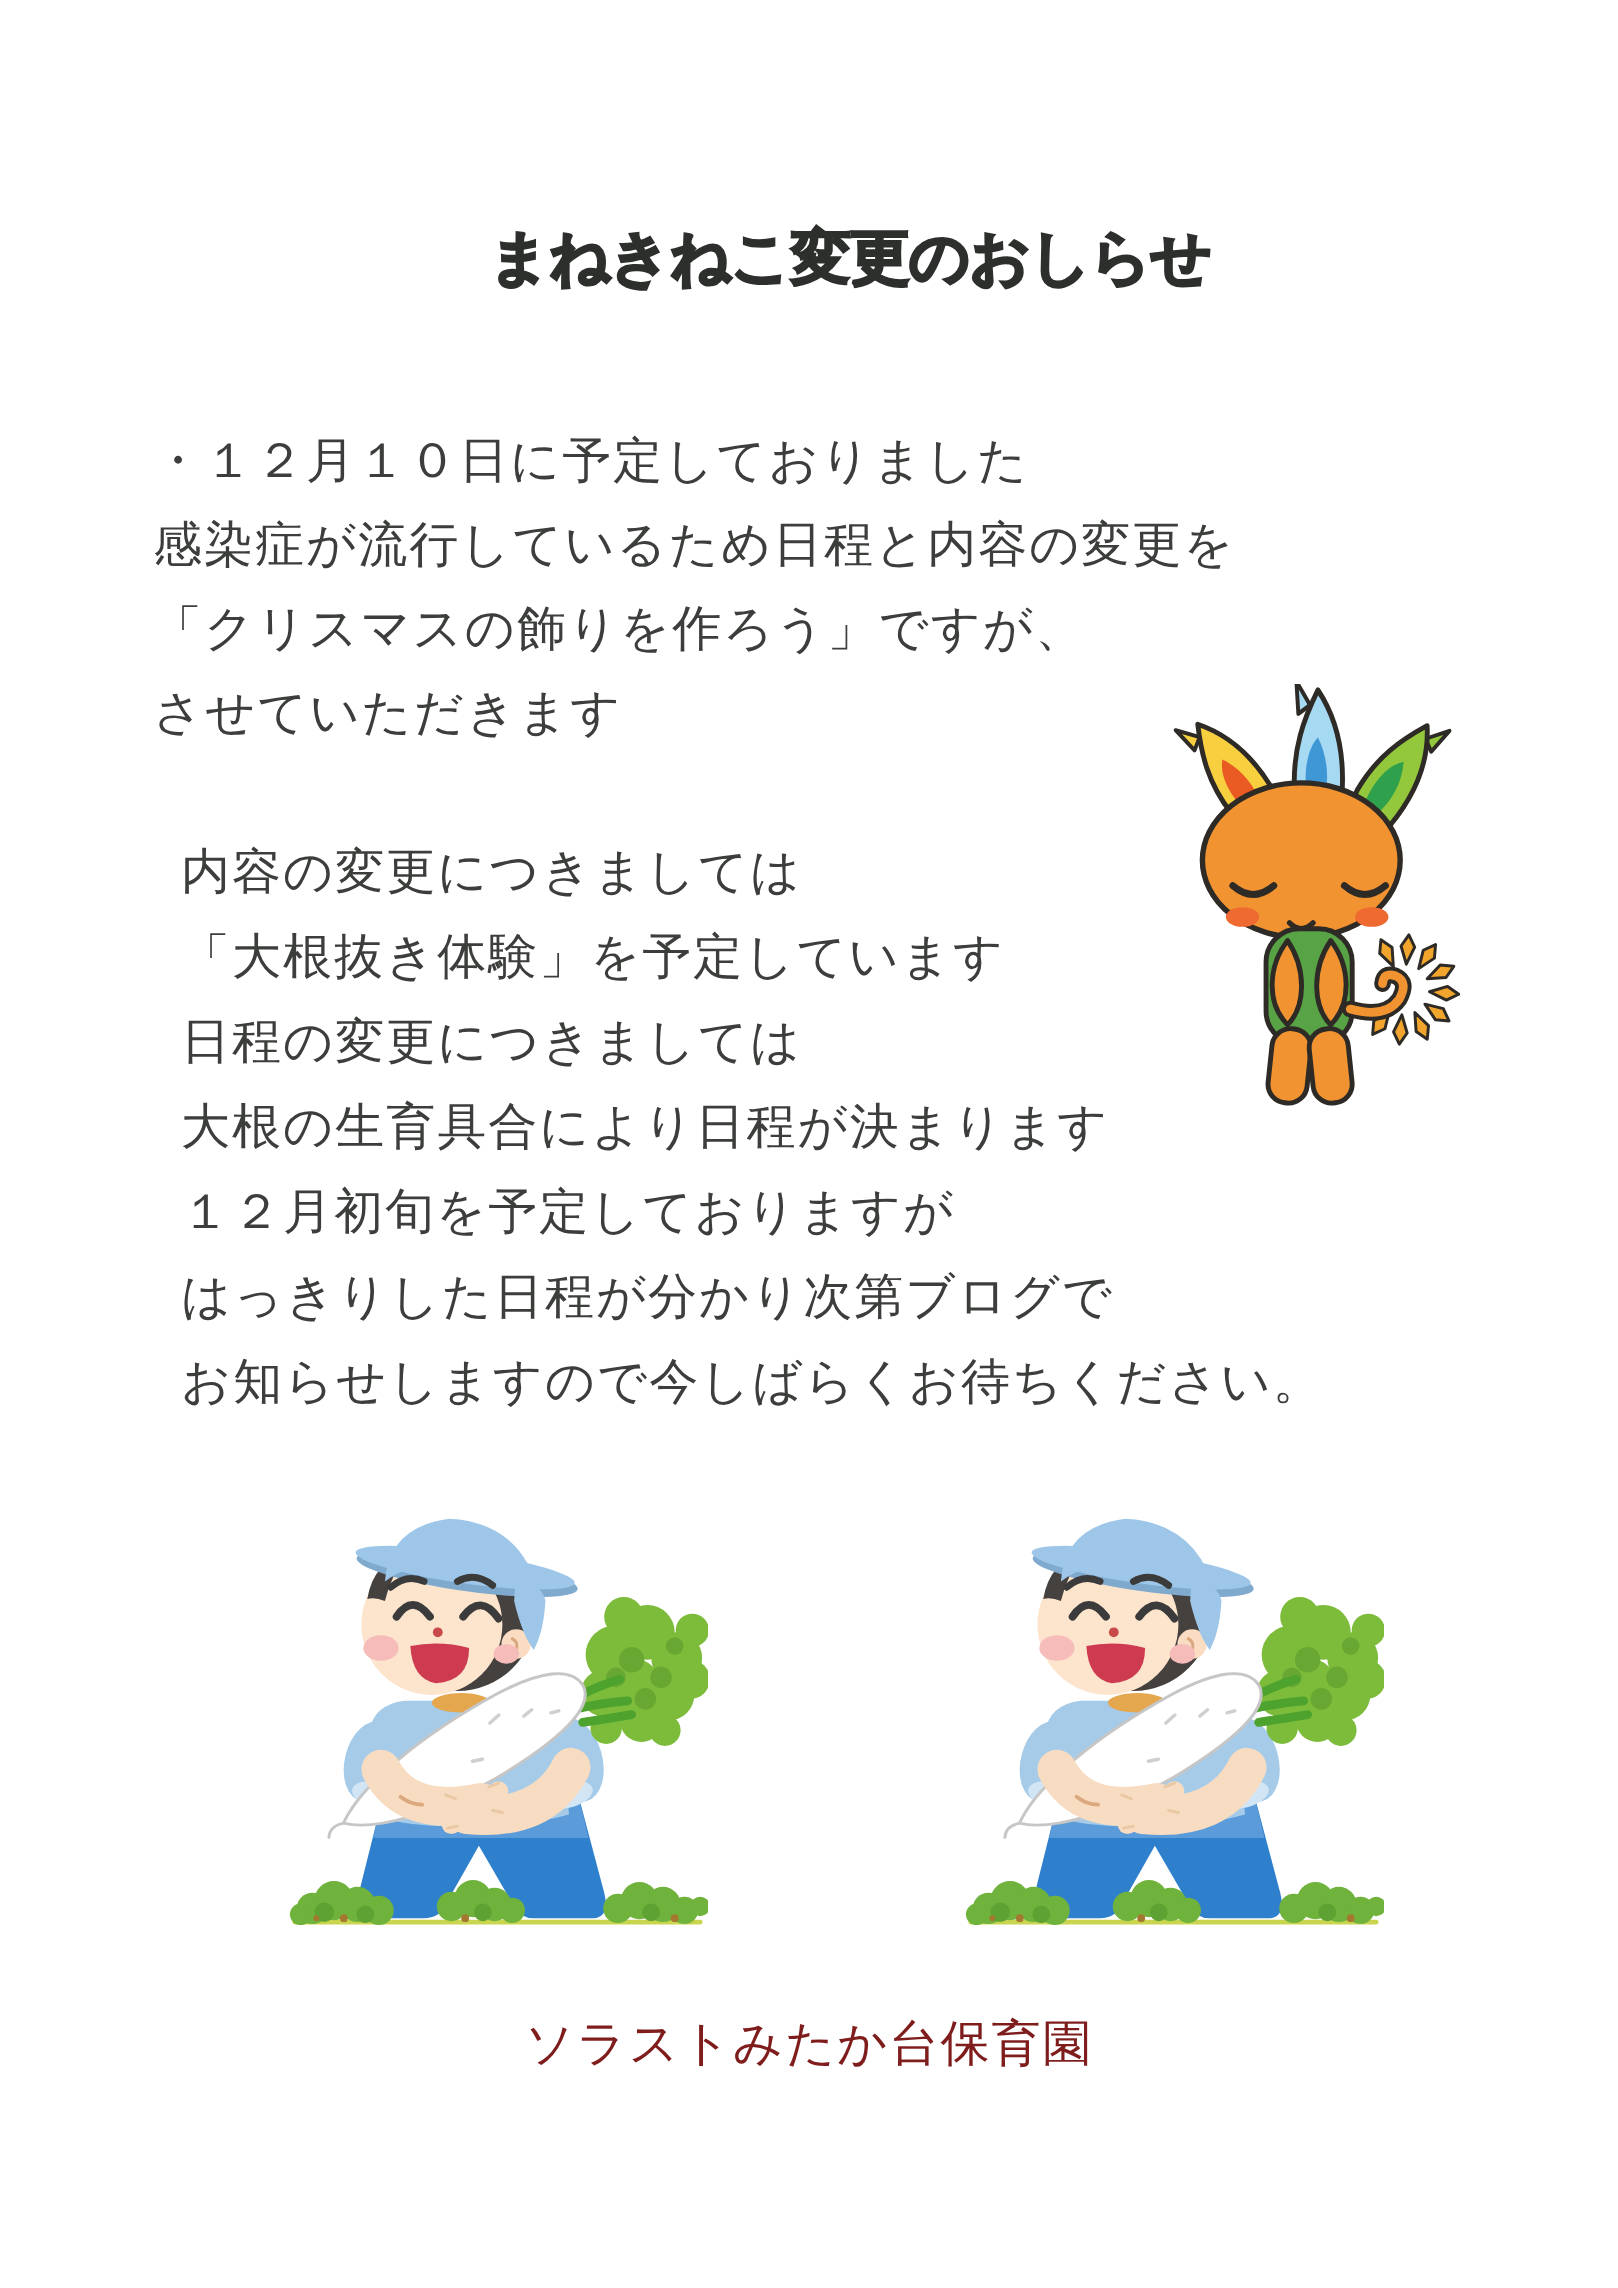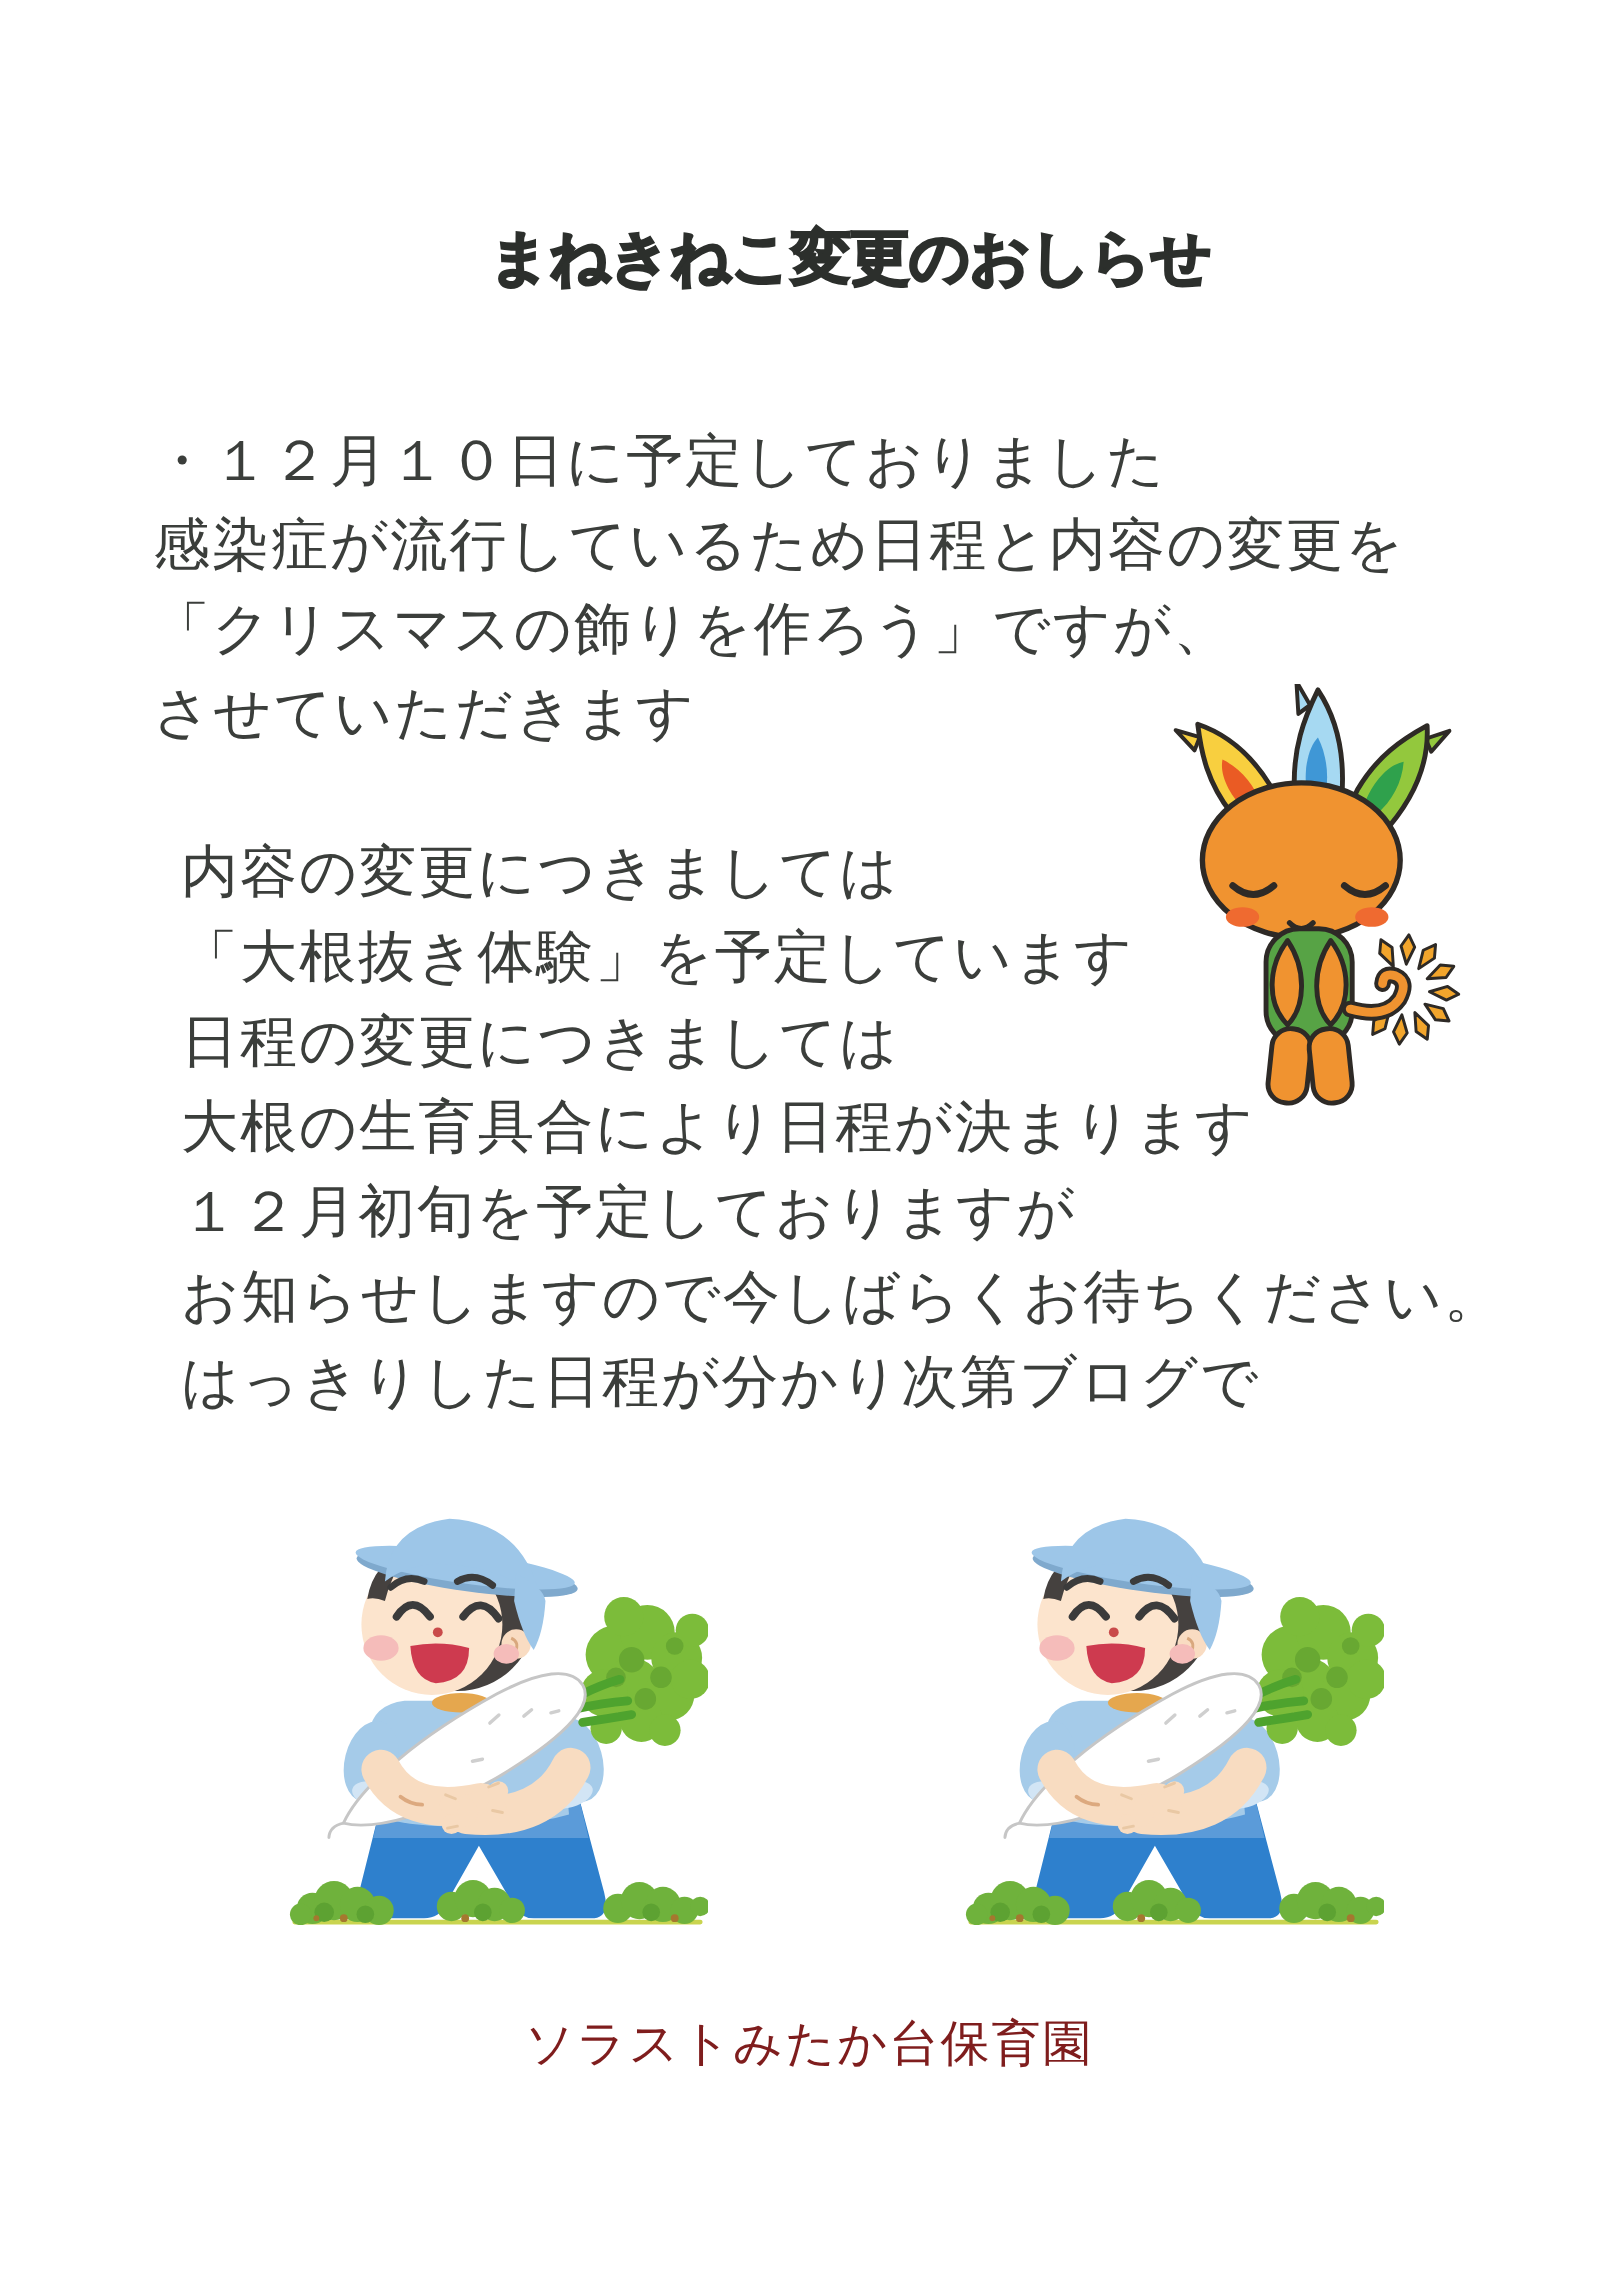--- a/index.html
+++ b/index.html
@@ -21,21 +21,21 @@
     letter-spacing:-1px;
     color:#2c2f2c;
     -webkit-text-stroke:2.5px #2c2f2c;
     line-height:1.2;
     white-space:nowrap;
     padding-left:41px;
   }
   .para{
     position:absolute;
     left:153px;
-    font-size:57px;
+    font-size:49px;
     font-weight:400;
     letter-spacing:2px;
     color:#3b3e3b;
     white-space:nowrap;
   }
   .para.p1{top:418px;line-height:84px;}
   .para.p2{top:829px;line-height:85px;margin-left:28px;}
   .footer{
     position:absolute;
     top:2011px;left:0;width:100%;
@@ -240,22 +240,22 @@
     <div>「クリスマスの飾りを作ろう」ですが、</div>
     <div>させていただきます</div>
   </div>
 
   <div class="para p2">
     <div>内容の変更につきましては</div>
     <div>「大根抜き体験」を予定しています</div>
     <div>日程の変更につきましては</div>
     <div>大根の生育具合により日程が決まります</div>
     <div>１２月初旬を予定しておりますが</div>
+    <div>はっきりした日程が分かり次第ブログで</div>
     <div>お知らせしますので今しばらくお待ちください。</div>
-    <div>はっきりした日程が分かり次第ブログで</div>
   </div>
 
   <div class="art mascot">
     <svg viewBox="0 0 300 432">
         <use href="#mascot-art"></use>
       </svg>
   </div>
 
   <div class="art boy-left">
     <svg viewBox="0 0 430 437">

